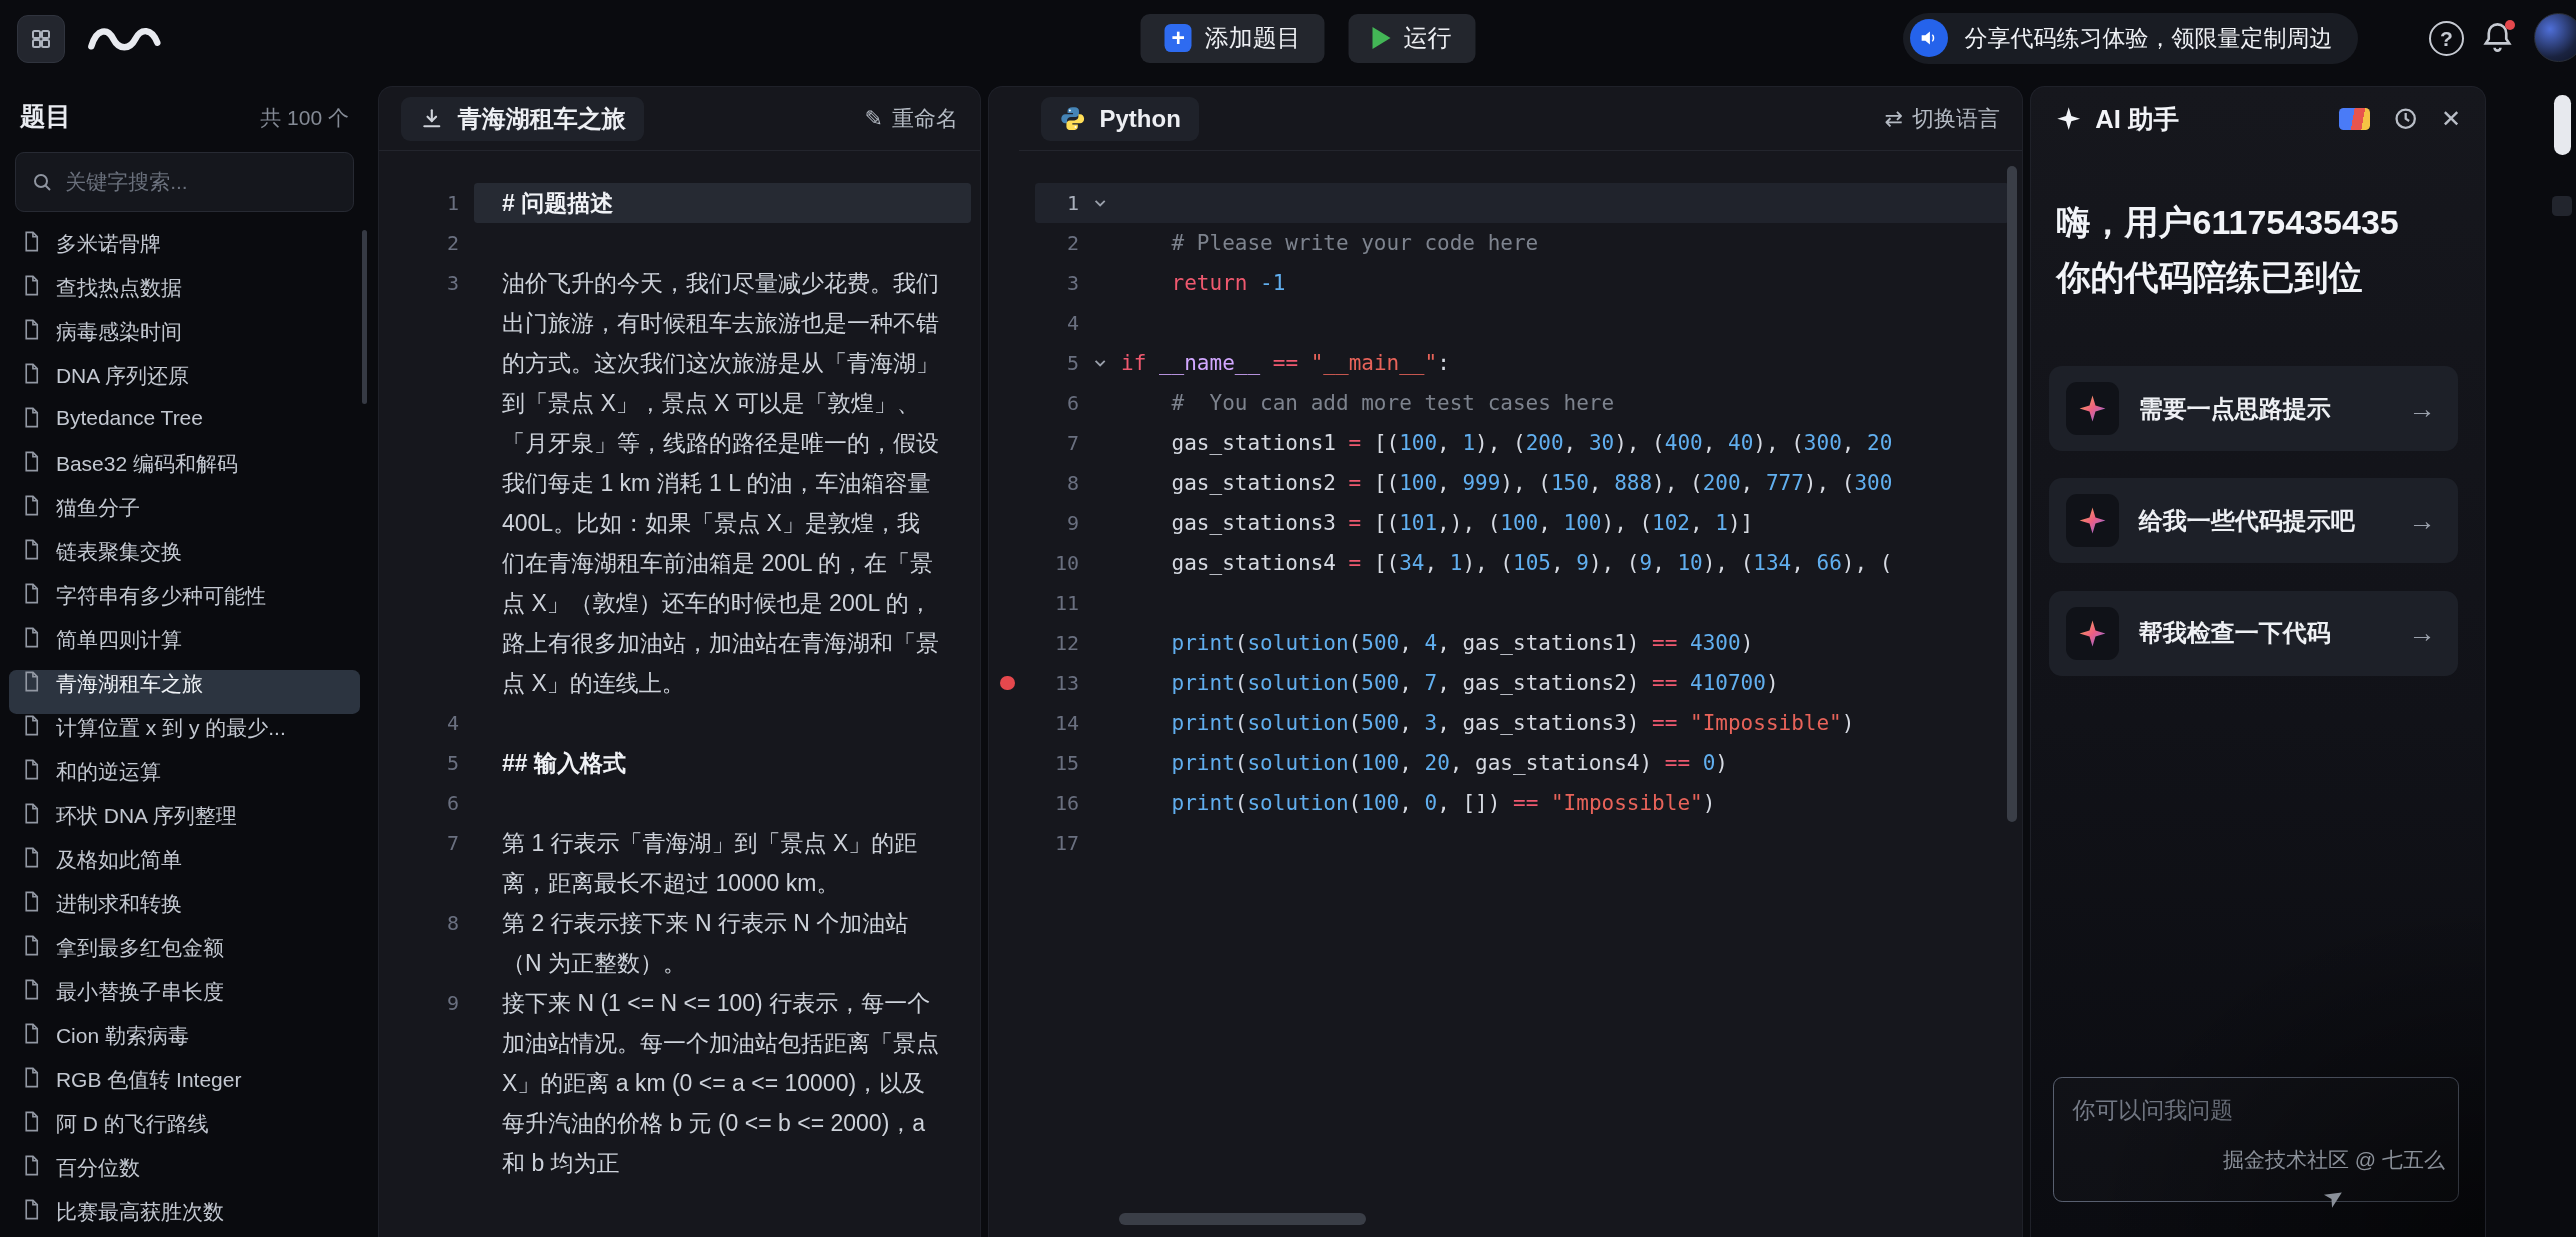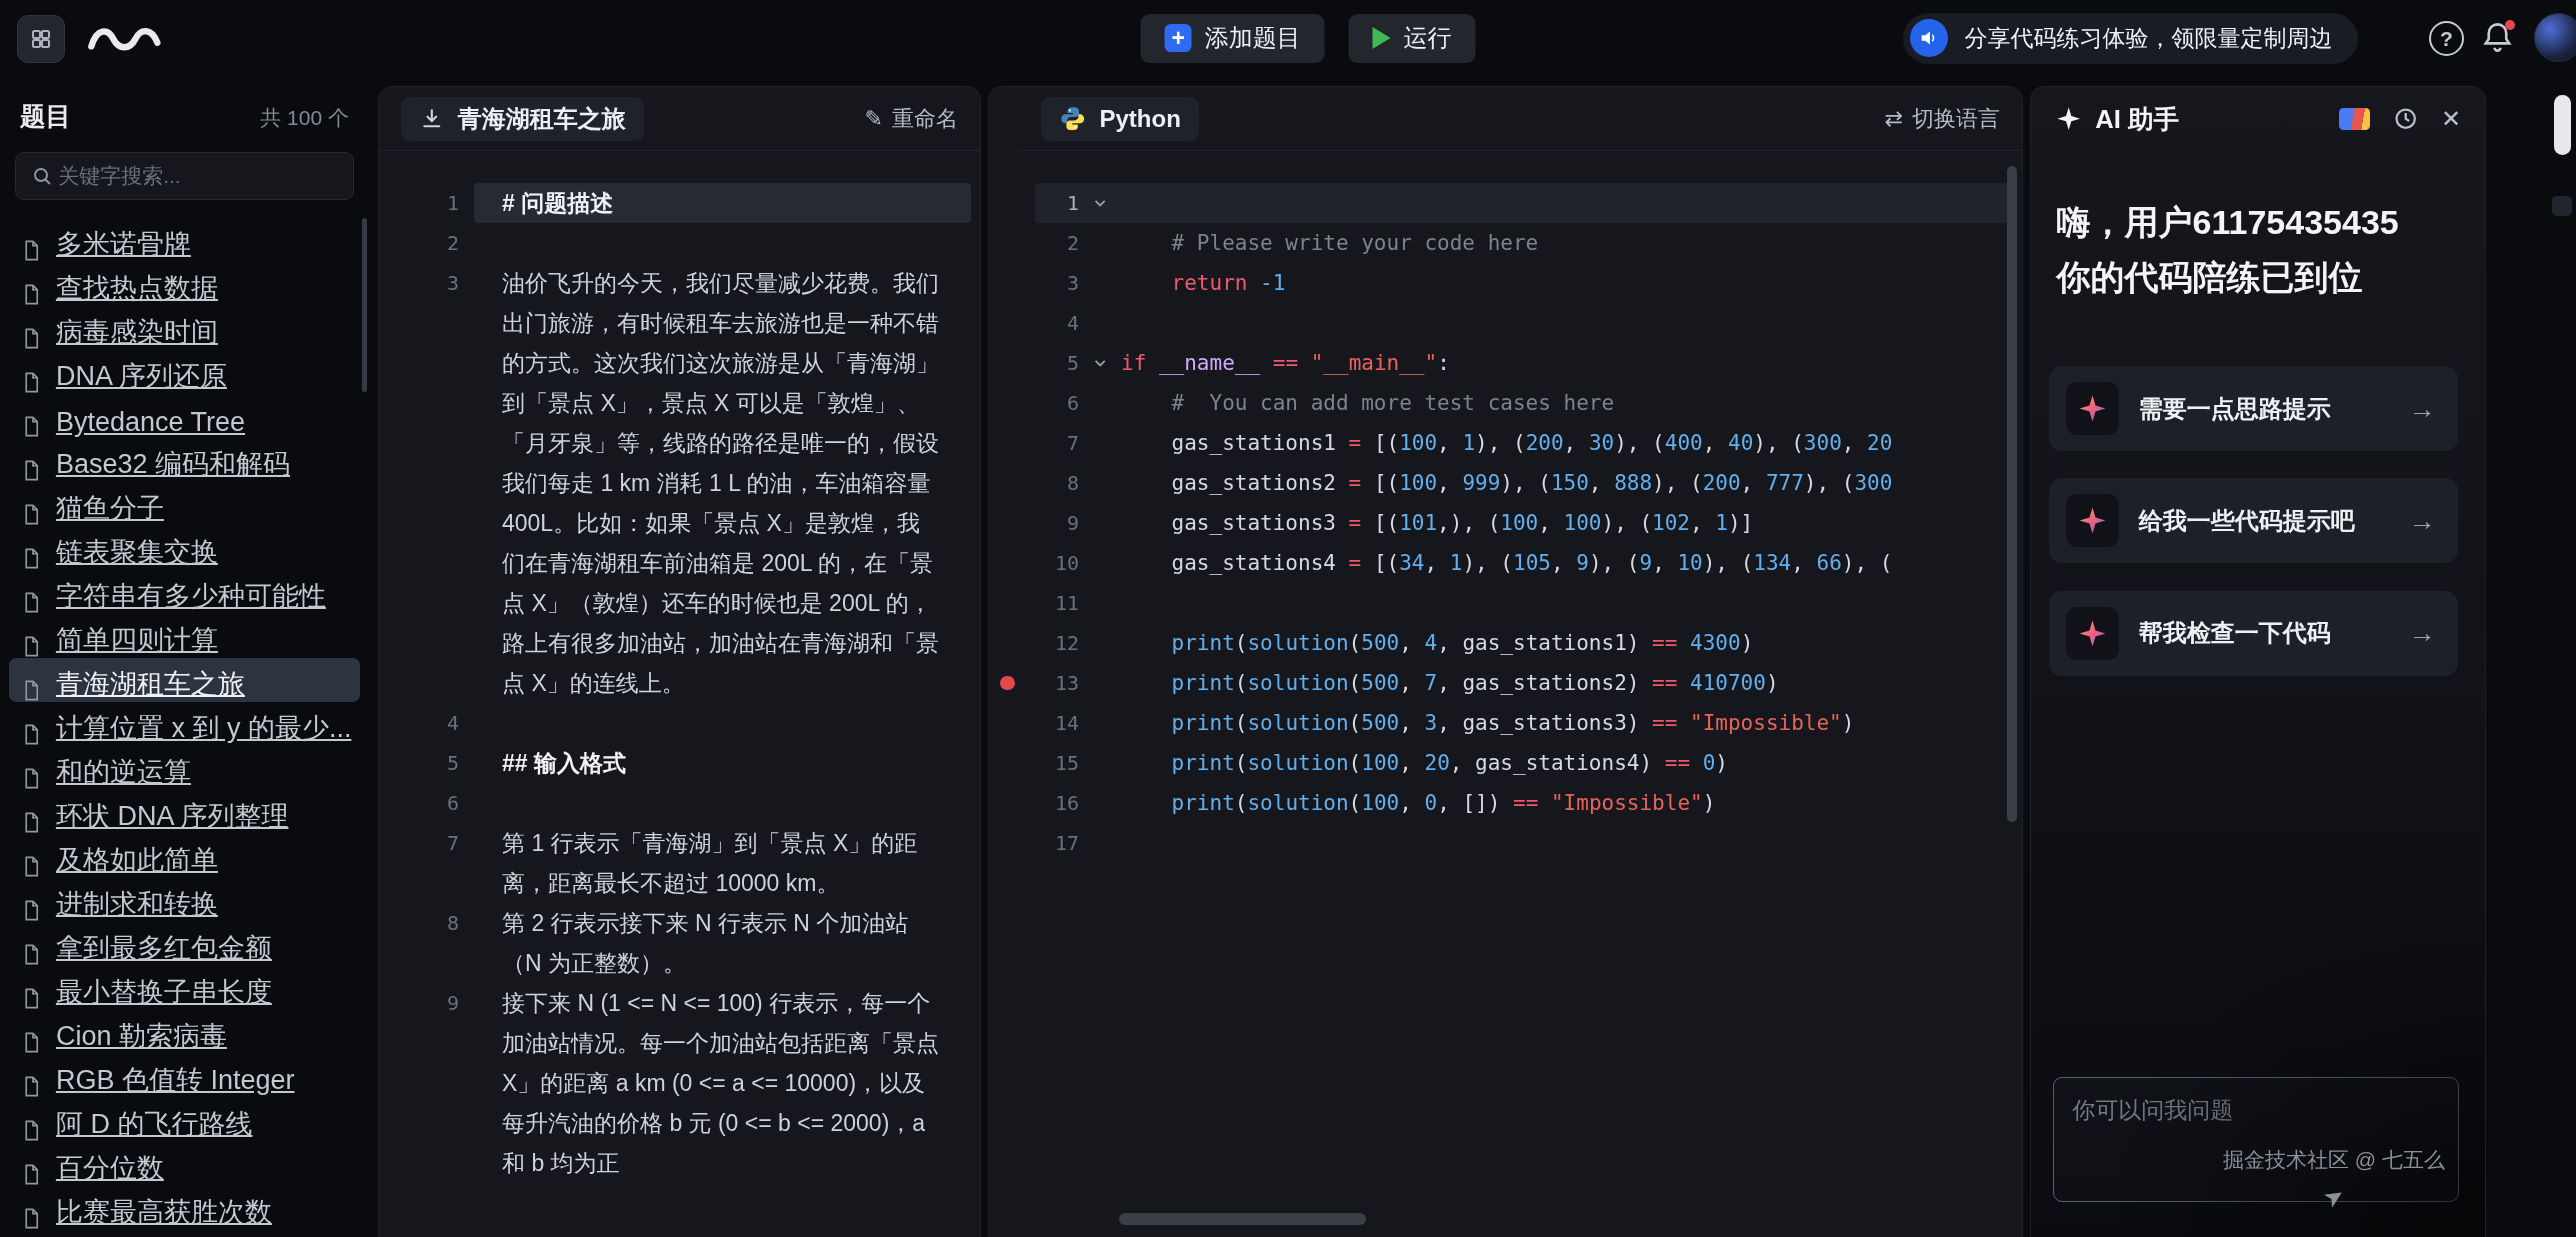--- a/index.html
+++ b/index.html
@@ -33,28 +33,28 @@
   .bell-dot { position:absolute; right:1.8px; top:0; width:10px; height:10px; border-radius:50%; background:#e5484d; }
   .avatar { position:absolute; right:-7.3px; top:12.8px; width:49px; height:49px; border-radius:50%;
             background:radial-gradient(circle at 32% 32%, #4f6fd8, #1a2340 62%, #0d1222);
             border:0.9px solid #2a2f3a; }
 
   
   .sidebar { position:absolute; left:0; top:77px; width:369px; bottom:0; }
   .sb-head { display:flex; justify-content:space-between; align-items:baseline; padding:22px 20px 18.3px; }
   .sb-title { font-size:25.6px; font-weight:bold; color:#e9ebf0; }
   .sb-count { font-size:21px; color:#848a95; }
-  .sb-search { margin:0 14.6px; height:48px; background:#15171d; border:0.9px solid #272a33; border-radius:9.1px;
-               display:flex; align-items:center; gap:4px; padding:0 14.6px; }
+  .sb-search { margin:0 14.6px; height:60px; background:#15171d; border:0.9px solid #272a33; border-radius:9.1px;
+               display:flex; align-items:center; gap:11px; padding:0 14.6px; }
   .sb-search input { flex:1; background:transparent; border:none; outline:none; color:#cfd3da;
                      font-size:21px; font-family:inherit; }
   .sb-search input::placeholder { color:#6a707c; }
   .sb-list { position:relative; margin-top:17.4px; }
-  .sb-item { display:flex; align-items:flex-end; gap:12.8px; height:44px; margin:0 9.1px; padding:0 11px;
-             border-radius:7.3px; font-size:27px; color:#c3c8d1; white-space:nowrap; overflow:hidden; cursor:pointer;text-decoration:underline; }
+  .sb-item { display:flex; align-items:flex-start; gap:12.8px; height:44px; margin:0 9.1px; padding:0 11px;
+             border-radius:7.3px; font-size:21px; color:#c3c8d1; white-space:nowrap; overflow:hidden; cursor:pointer; }
   .sb-item.selected { background:#2c3440; color:#eef1f5; }
   .sb-item svg { flex:none; }
   .sb-scroll { position:absolute; right:1.8px; top:0; width:5.5px; height:174px; background:#363a44; border-radius:2.7px; }
 
   
   .panel { position:absolute; top:86px; bottom:0; background:#16171d; border:0.9px solid #1f2129;
            border-bottom:none; border-radius:14.6px 14.6px 0 0; overflow:hidden; }
   .panel-head { height:64px; border-bottom:0.9px solid #23252d; display:flex; align-items:center;
                 justify-content:space-between; padding:0 22px; }
   .head-chip { display:flex; align-items:center; gap:12.8px; background:#1f222a; border-radius:9.1px;

